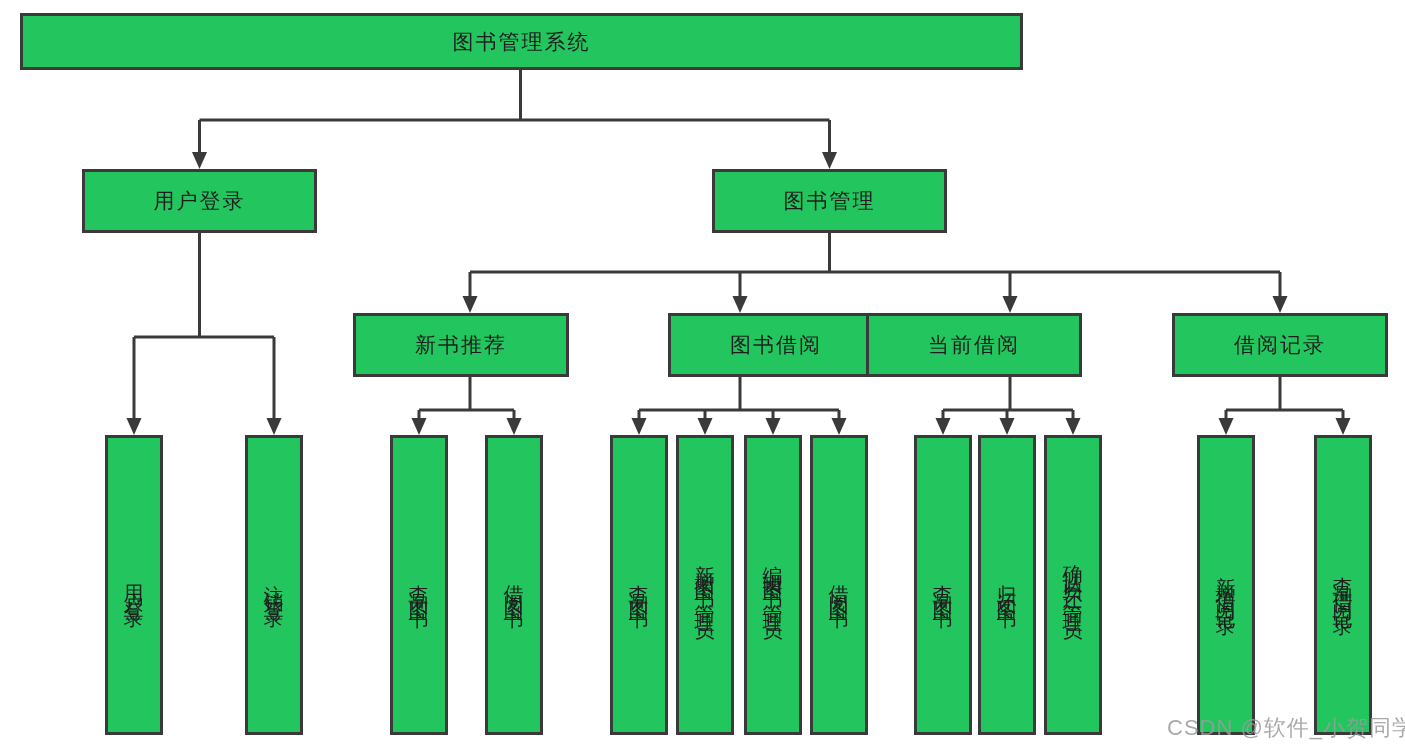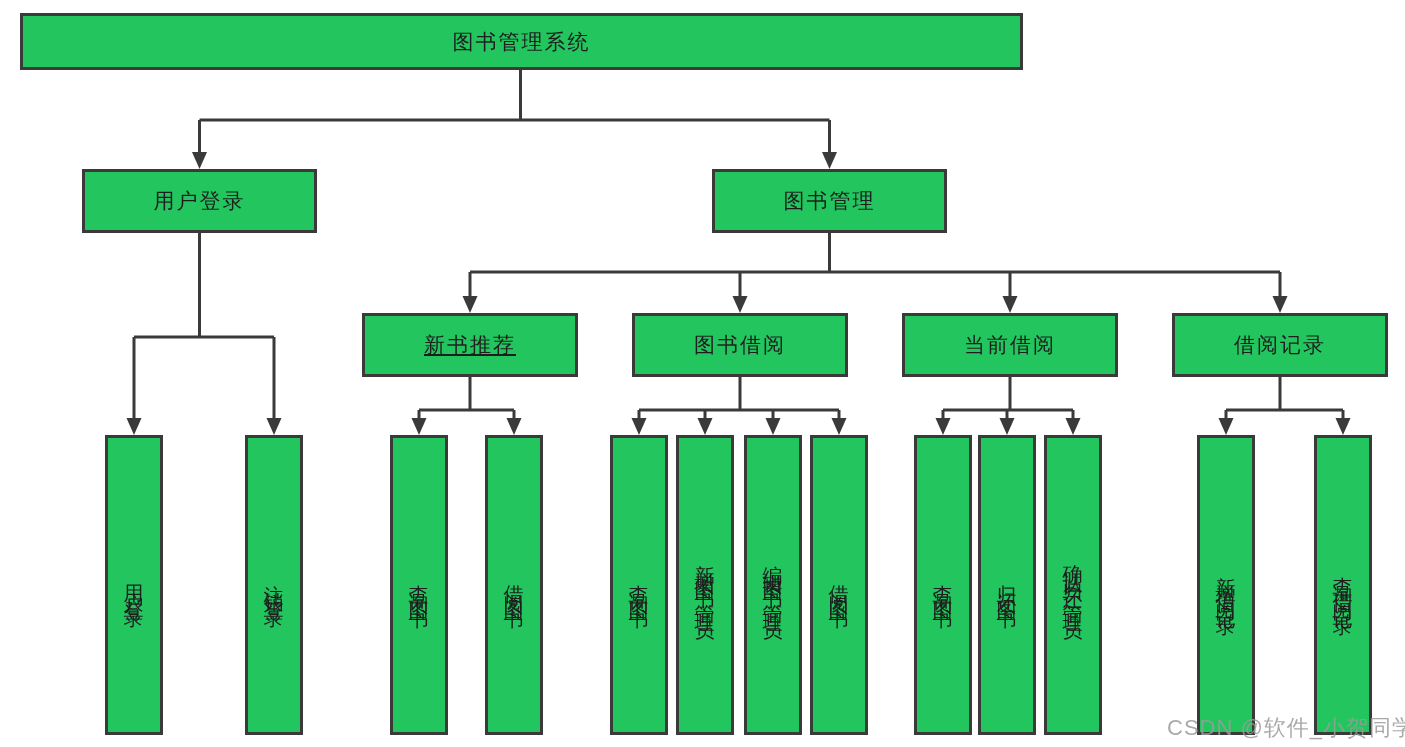--- a/index.html
+++ b/index.html
@@ -29,23 +29,23 @@
   .lvl3  { top:313px; width:216px; height:64px; }
   .leaf  { top:435px; width:58px;  height:300px; }
   .leaf span {
     writing-mode:vertical-rl;
     font-size:20px;
     letter-spacing:8px;
     line-height:1;
   }
   .b-user    { left:82px;  }
   .b-mgmt    { left:712px; }
-  .s0 { left:362px;text-decoration:underline; }
-  .s1 { left:632px; }
-  .s2 { left:902px; }
+  .s0 { left:353px; }
+  .s1 { left:668px; }
+  .s2 { left:866px; }
   .s3 { left:1172px; }
   .l0  { left:105px;  }
   .l1  { left:245px;  }
   .l2  { left:390px;  }
   .l3  { left:485px;  }
   .l4  { left:610px;  }
   .l5  { left:676px;  }
   .l6  { left:744px;  }
   .l7  { left:810px;  }
   .l8  { left:914px;  }

